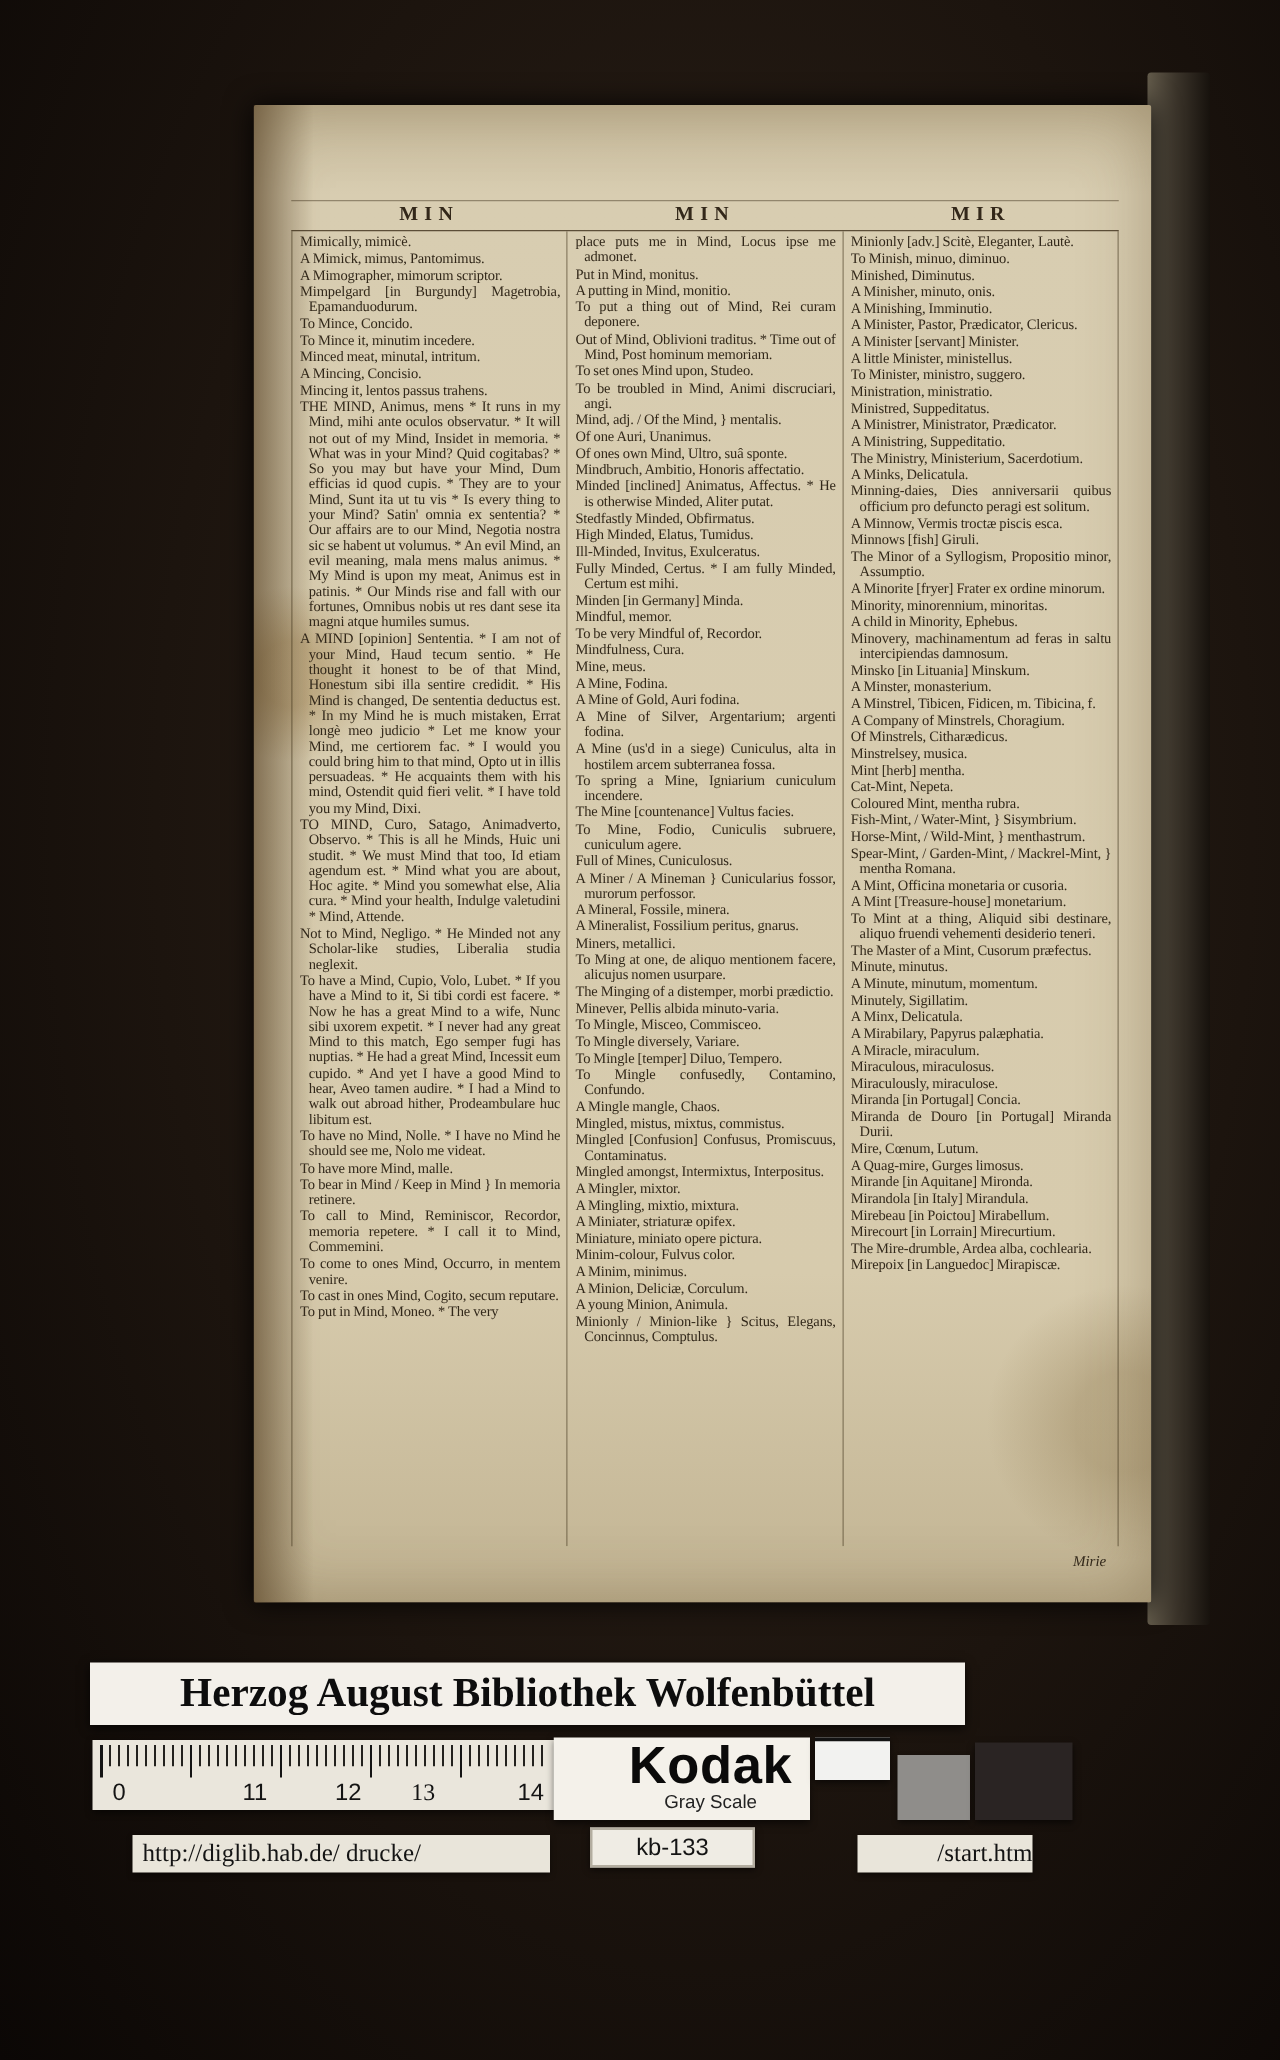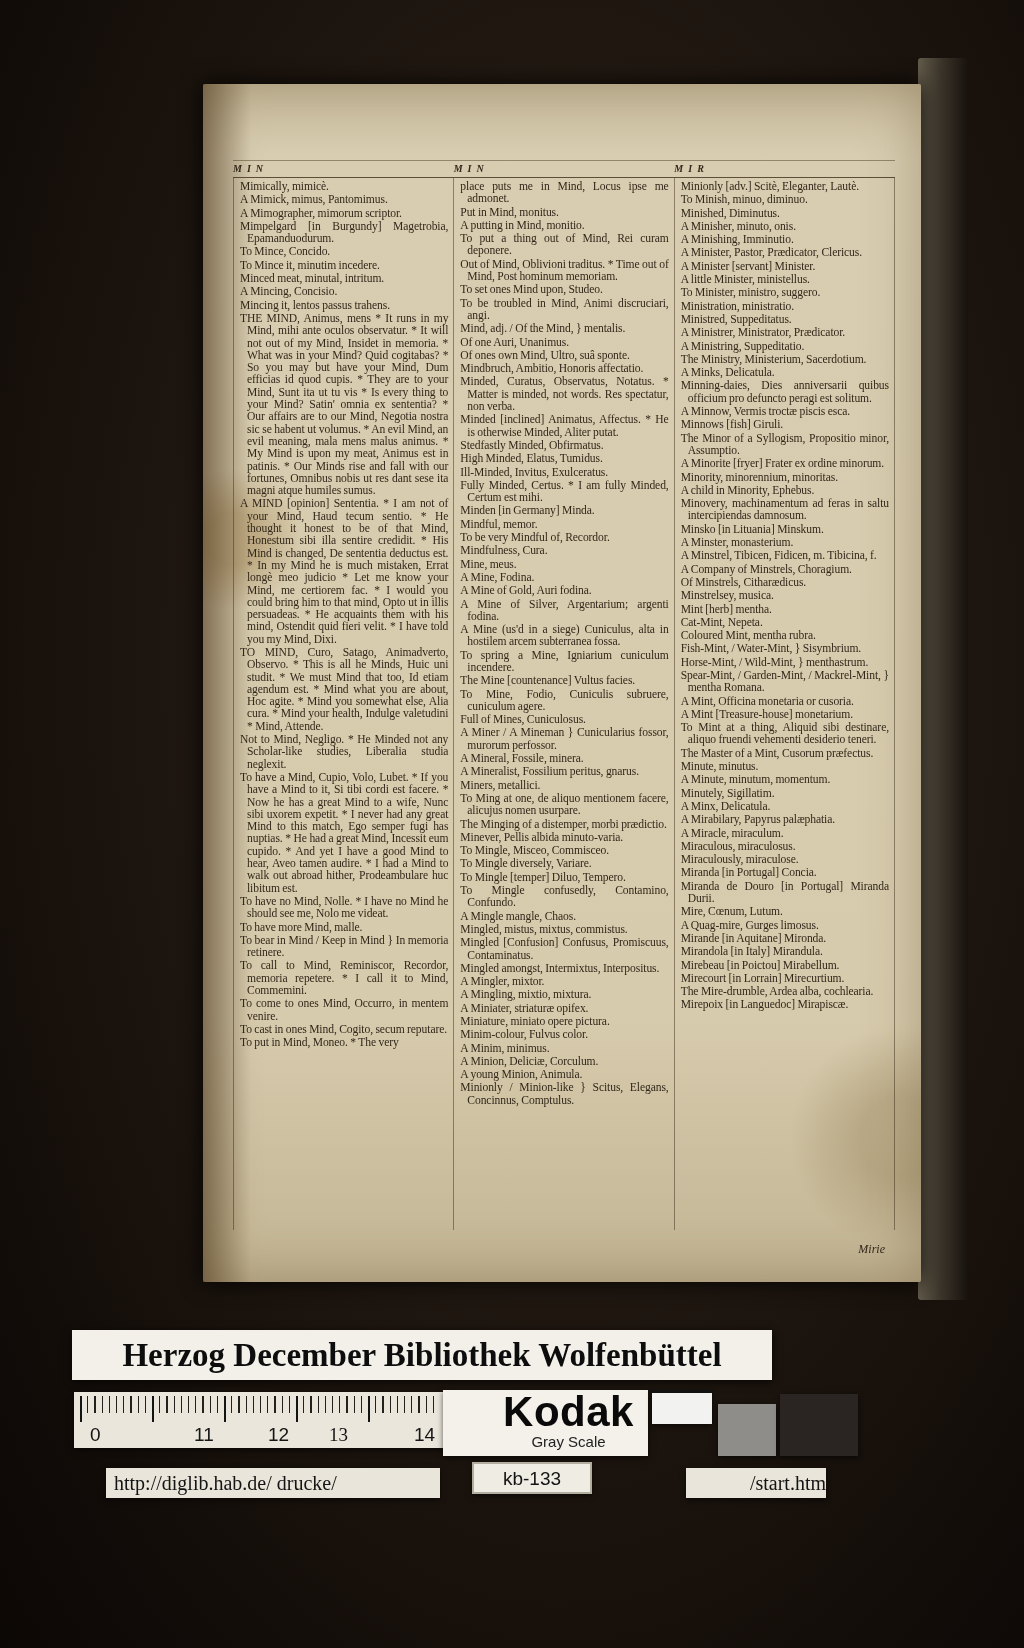--- a/index.html
+++ b/index.html
@@ -36,22 +36,22 @@
     background: linear-gradient(90deg, rgba(80,58,30,.55), rgba(80,58,30,0));
   }
   .text-area { position: absolute; left: 30px; top: 76px; width: 662px; height: 1110px; }
   .head-row {
     display: flex;
     border-top: 1px solid rgba(62,47,26,.45);
     border-bottom: 1.6px solid rgba(62,47,26,.8);
     padding: 2px 0 3px 0;
   }
   .head {
-    flex: 1; text-align: left;
-    font-size: 10px; letter-spacing: 5px; color: #33281a; font-weight: 600; font-style: italic;
+    flex: 1; text-align: center;
+    font-size: 16px; letter-spacing: 5px; color: #33281a; font-weight: 600;
   }
   .cols {
     display: flex; height: 1052px; overflow: hidden;
     border-left: 1px solid rgba(62,47,26,.5);
     border-right: 1px solid rgba(62,47,26,.5);
   }
   .col { flex: 1; padding: 3px 5px 0 6px; overflow: hidden; }
   .col + .col { border-left: 1px solid rgba(62,47,26,.5); }
   .entry {
     margin: 0 0 1px 0;
@@ -116,21 +116,21 @@
   .label {
     position: absolute; height: 30px; line-height: 30px;
     background: #e9e5da; color: #141414;
     font-family: "Liberation Serif", serif; font-size: 20px;
     box-shadow: 0 2px 5px rgba(0,0,0,.55);
     white-space: nowrap;
     margin-left: 34px;
   }
   .url-left  { left: 72px;  top: 1468px; width: 334px; padding-left: 8px; }
   .shelfmark {
-    left: 438px; top: 1462px; width: 120px; height: 32px; line-height: 30px;
+    left: 438px; top: 1462px; width: 132px; height: 32px; line-height: 30px;
     text-align: center; background: #efece4; border: 2px solid #b3ada0;
     font-family: "Liberation Sans", sans-serif; font-size: 19px;
   }
   .url-right { left: 652px; top: 1468px; width: 140px; text-align: right; }
 </style>
 </head>
 <body>
 
 <div class="photo">
 
@@ -173,21 +173,20 @@
             <p class="entry">Put in Mind, monitus.</p>
             <p class="entry">A putting in Mind, monitio.</p>
             <p class="entry">To put a thing out of Mind, Rei curam deponere.</p>
             <p class="entry">Out of Mind, Oblivioni traditus. * Time out of Mind, Post hominum memoriam.</p>
             <p class="entry">To set ones Mind upon, Studeo.</p>
             <p class="entry">To be troubled in Mind, Animi discruciari, angi.</p>
             <p class="entry">Mind, adj. / Of the Mind, } mentalis.</p>
             <p class="entry">Of one Auri, Unanimus.</p>
             <p class="entry">Of ones own Mind, Ultro, suâ sponte.</p>
             <p class="entry">Mindbruch, Ambitio, Honoris affectatio.</p>
-            <p class="entry">Minded, Curatus, Observatus, Notatus. * Matter is minded, not words. Res spectatur, non verba.</p>
             <p class="entry">Minded [inclined] Animatus, Affectus. * He is otherwise Minded, Aliter putat.</p>
             <p class="entry">Stedfastly Minded, Obfirmatus.</p>
             <p class="entry">High Minded, Elatus, Tumidus.</p>
             <p class="entry">Ill-Minded, Invitus, Exulceratus.</p>
             <p class="entry">Fully Minded, Certus. * I am fully Minded, Certum est mihi.</p>
             <p class="entry">Minden [in Germany] Minda.</p>
             <p class="entry">Mindful, memor.</p>
             <p class="entry">To be very Mindful of, Recordor.</p>
             <p class="entry">Mindfulness, Cura.</p>
             <p class="entry">Mine, meus.</p>
@@ -282,21 +281,21 @@
             <p class="entry">Mirecourt [in Lorrain] Mirecurtium.</p>
             <p class="entry">The Mire-drumble, Ardea alba, cochlearia.</p>
             <p class="entry">Mirepoix [in Languedoc] Mirapiscæ.</p>
           </div>
       </div>
       <div class="catchword">Mirie</div>
     </div>
   </div>
 
   <div class="banner">
-    <span>Herzog December Bibliothek Wolfenbüttel</span>
+    <span>Herzog August Bibliothek Wolfenbüttel</span>
   </div>
 
   <div class="ruler">
     <div class="ticks-minor"></div>
     <div class="ticks-major"></div>
     <span class="ruler-num rn0">0</span>
     <span class="ruler-num rn1">11</span>
     <span class="ruler-num rn2">12</span>
     <span class="ruler-num rn3">13</span>
     <span class="ruler-num rn4">14</span>

